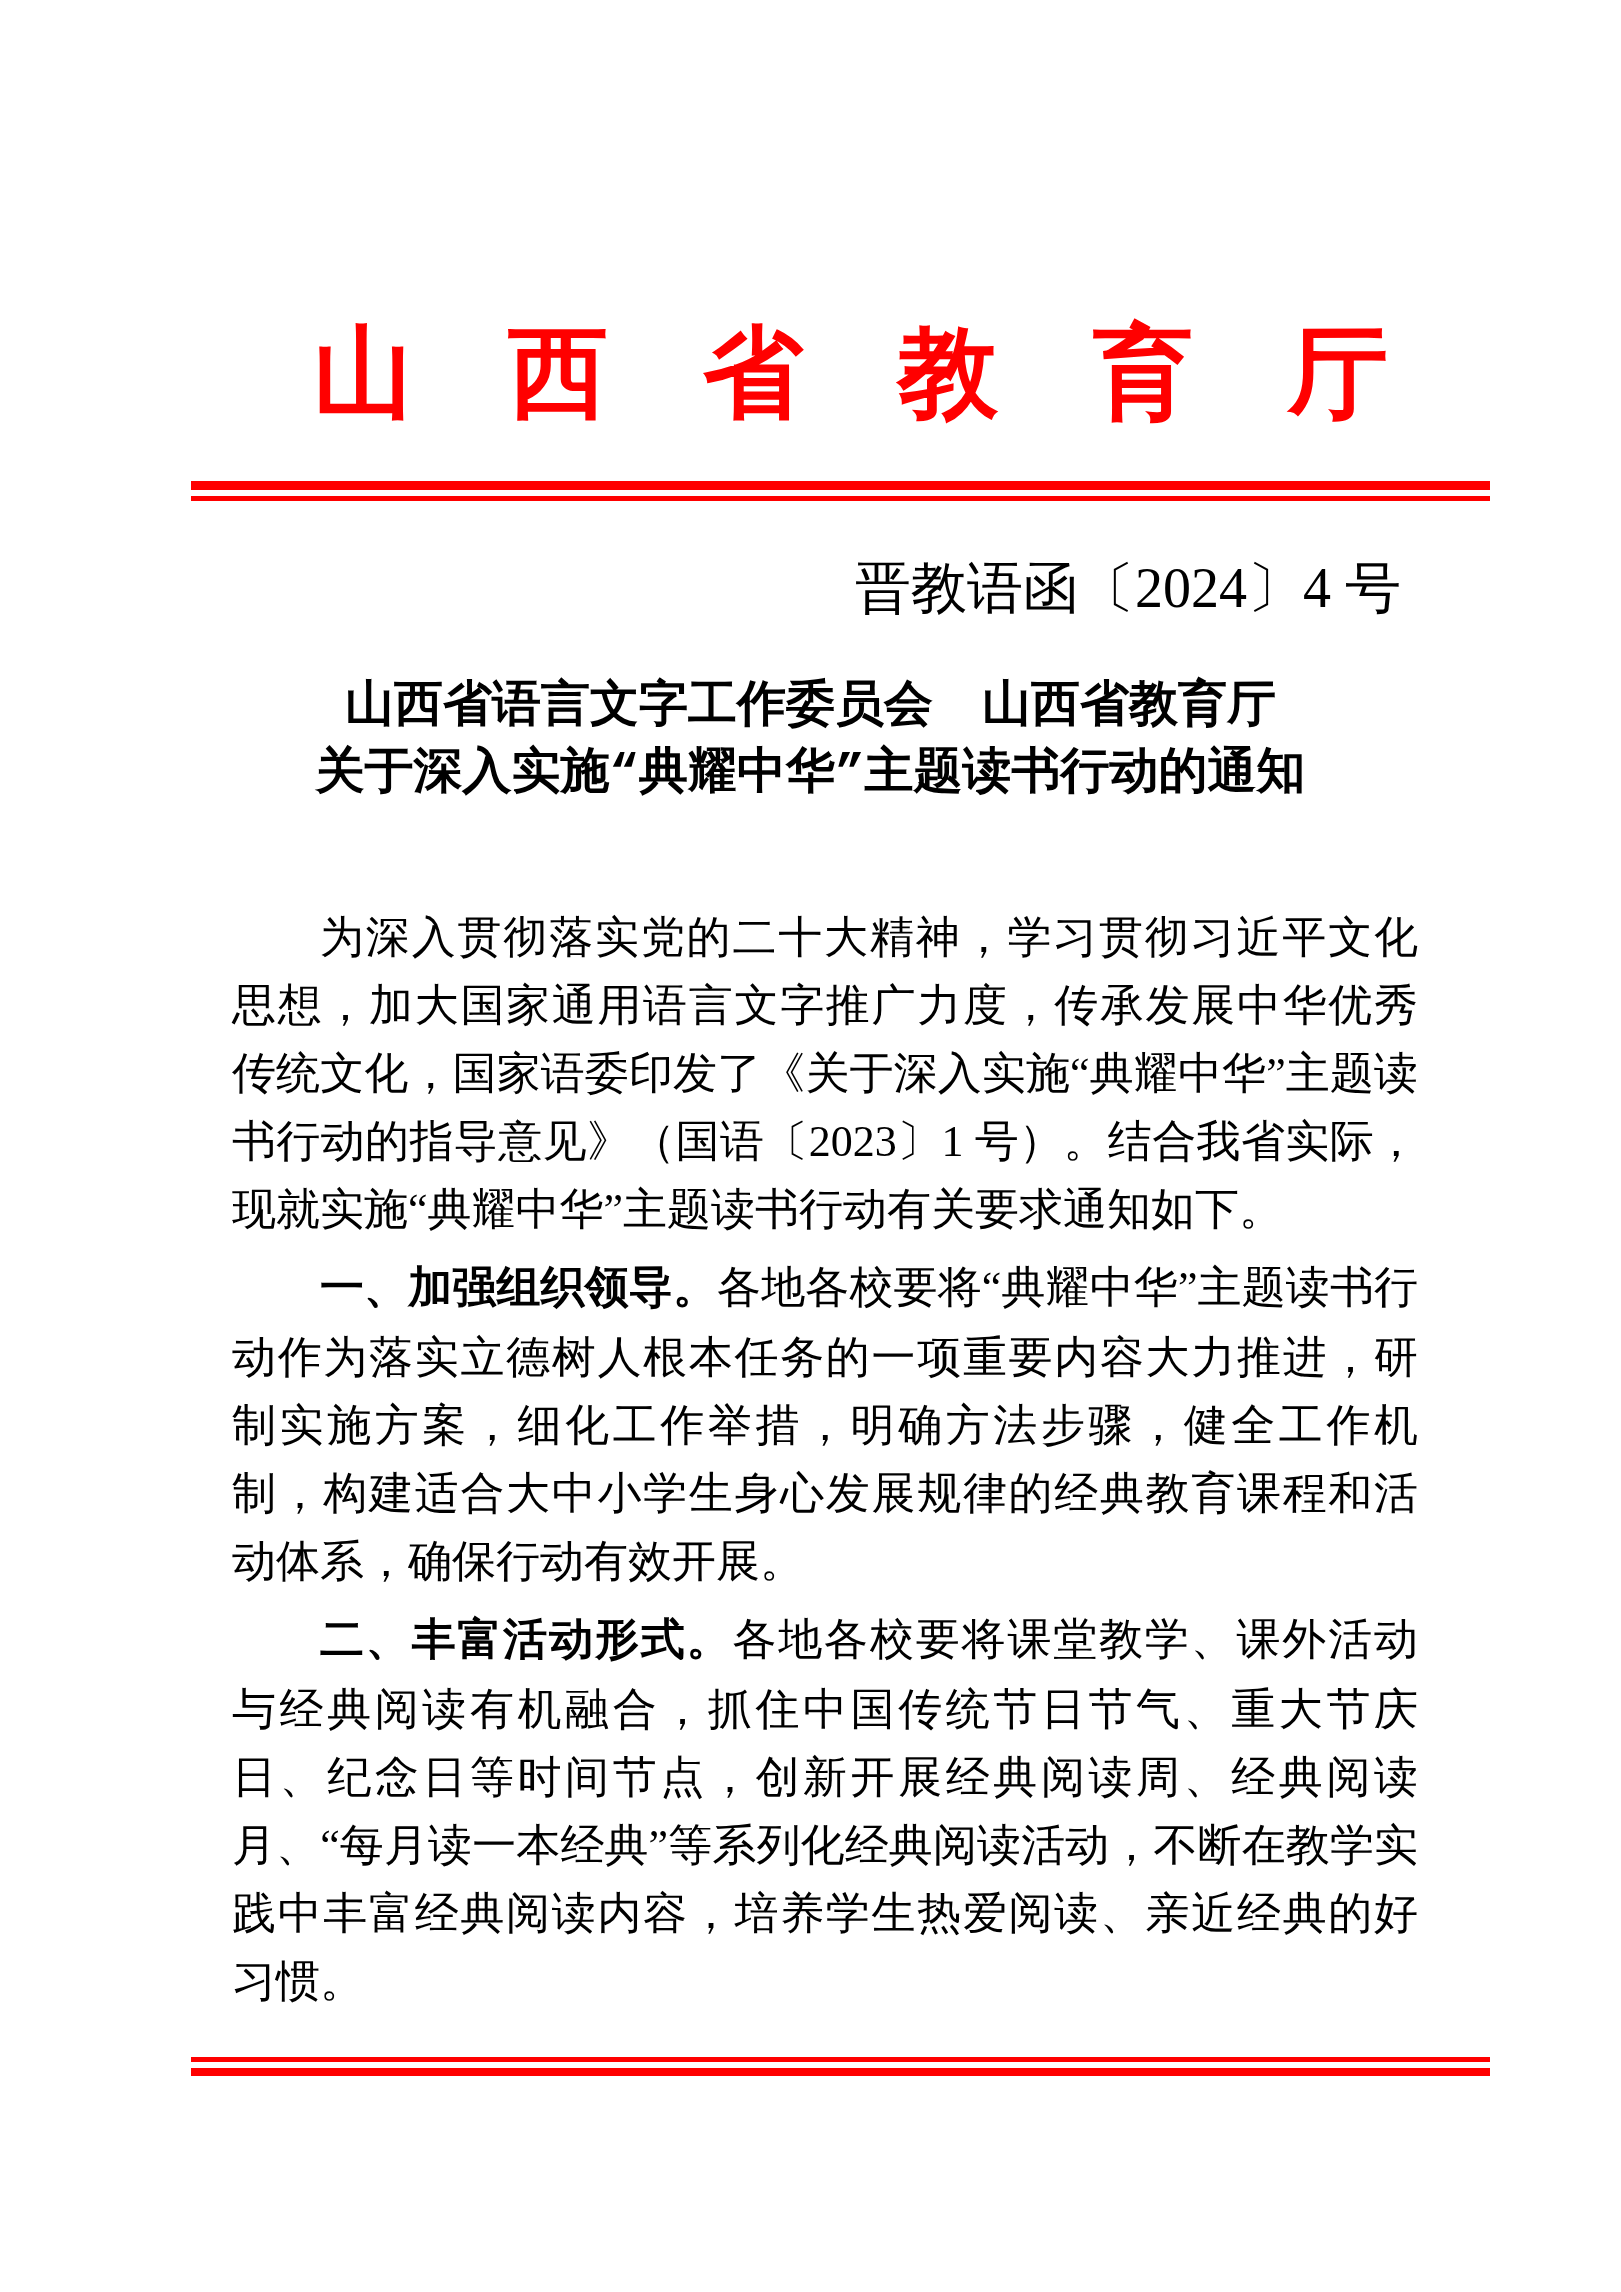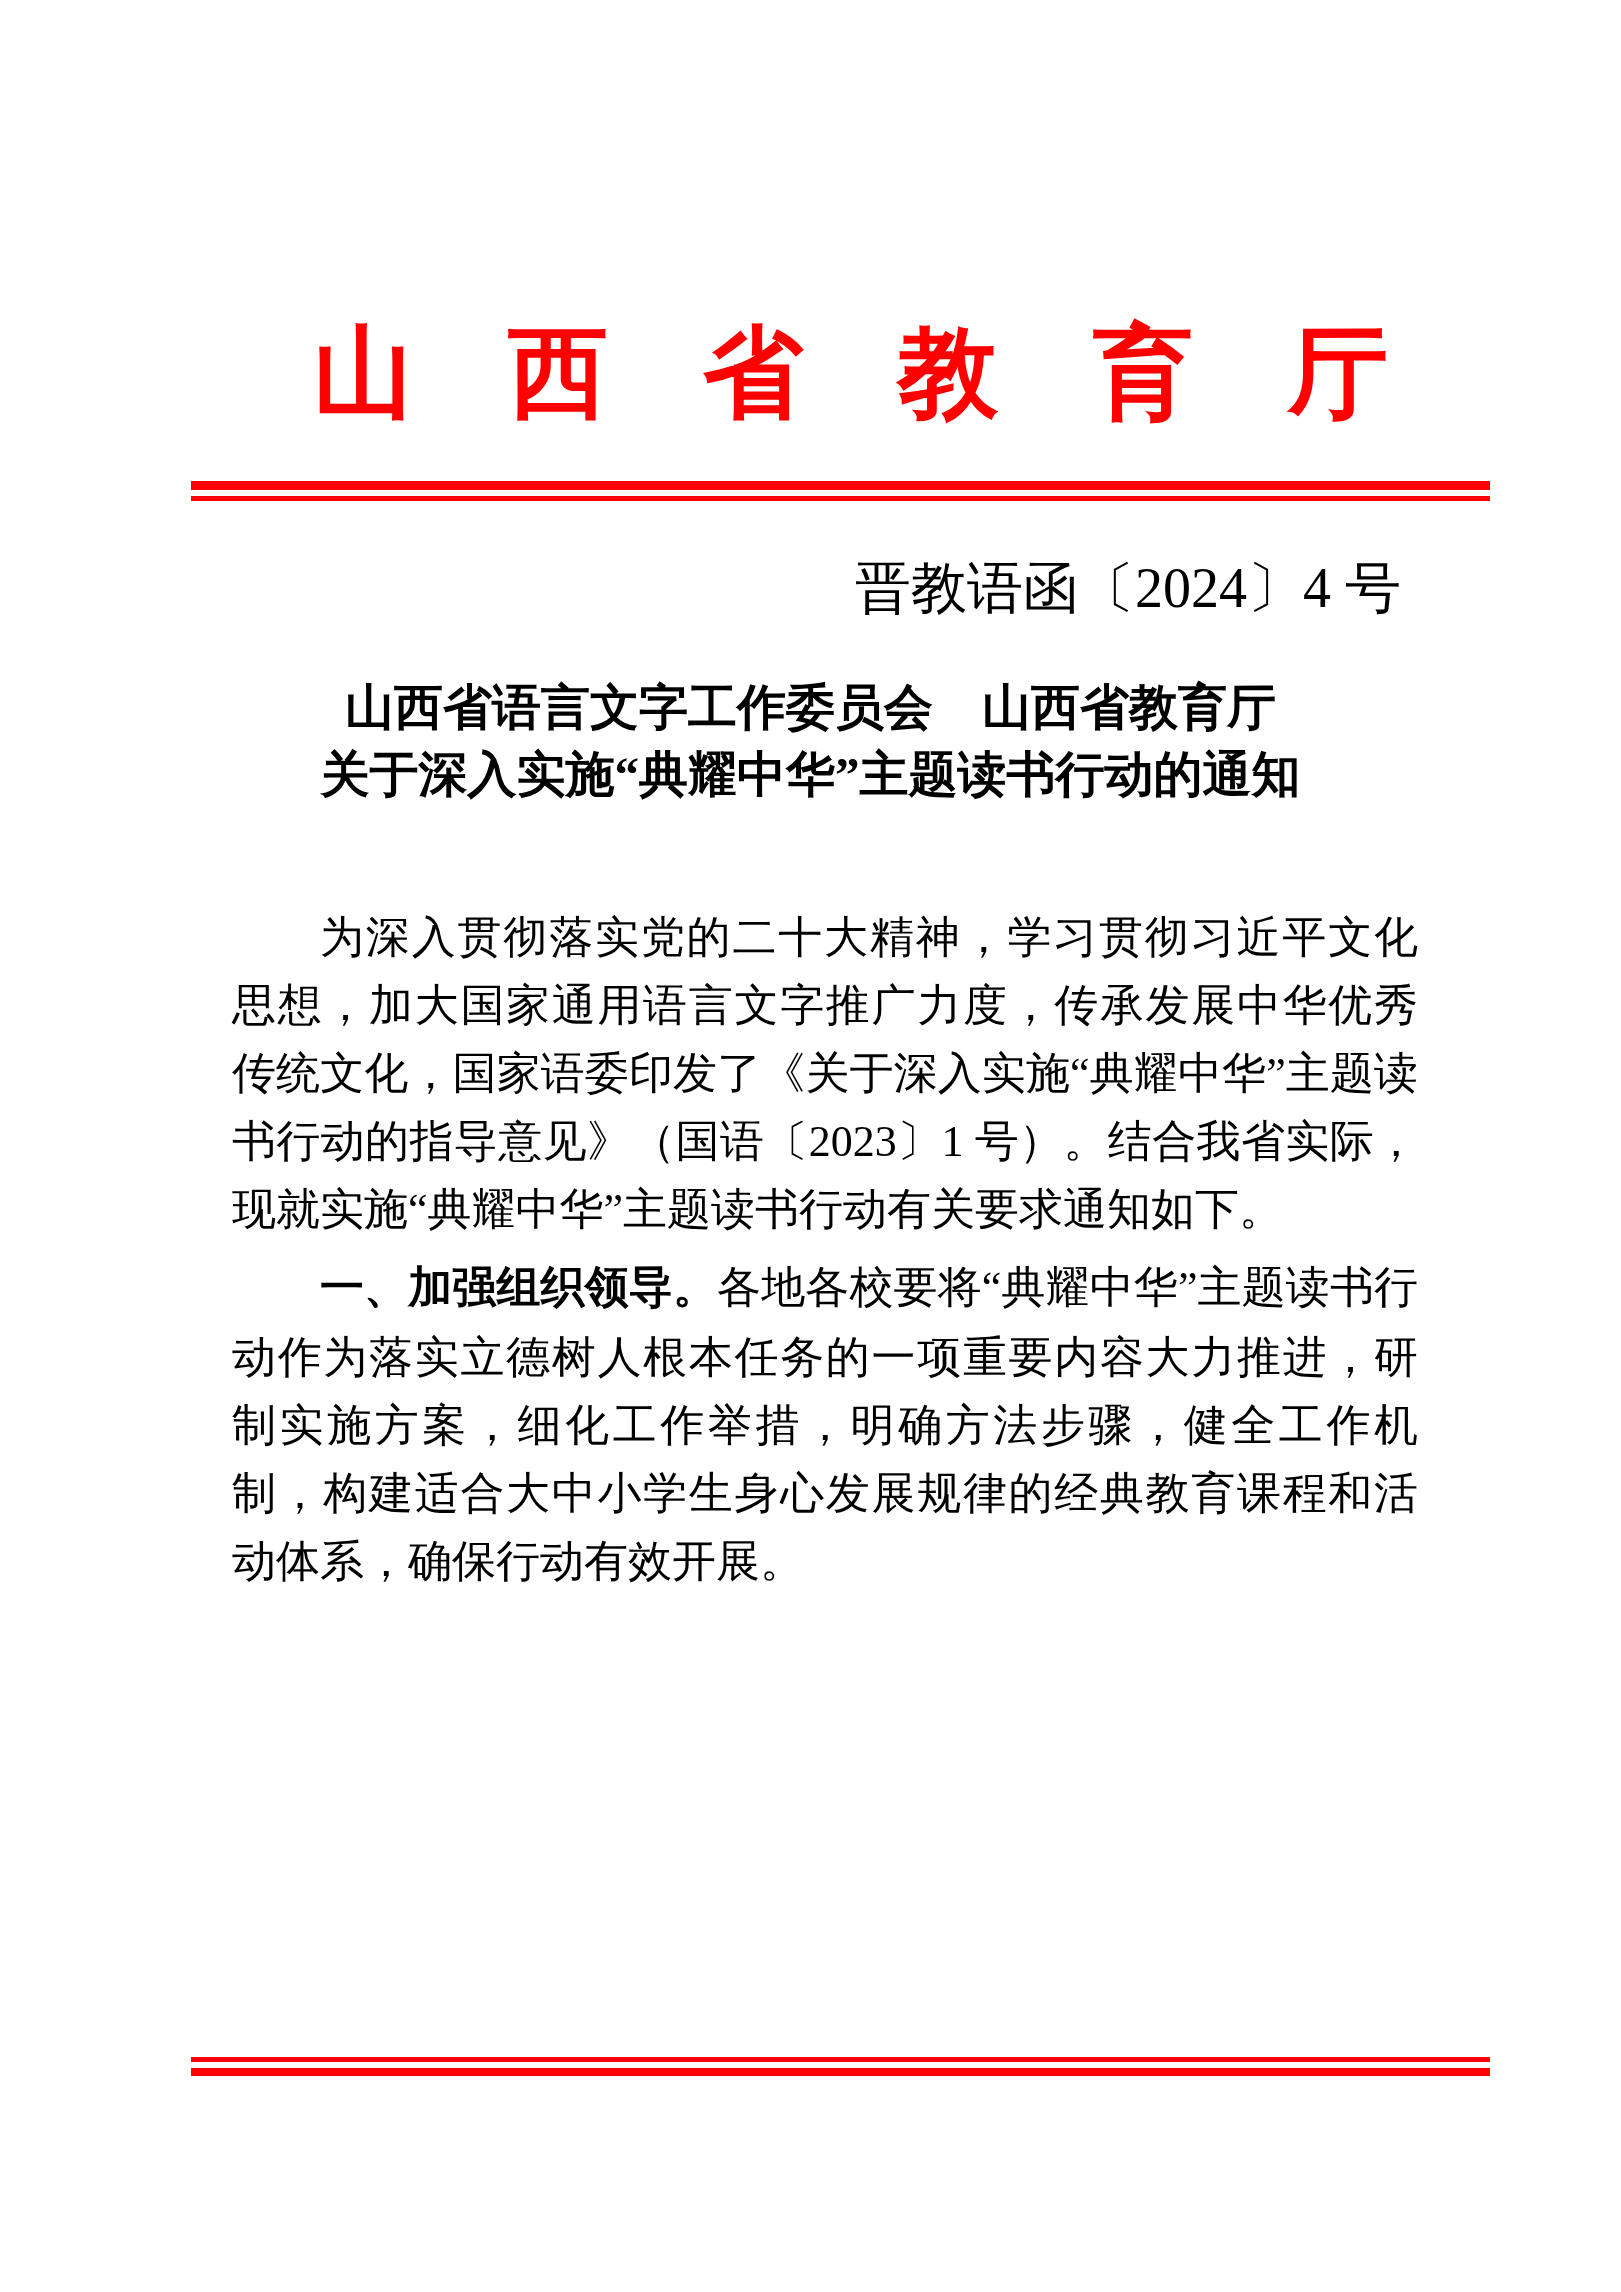--- a/index.html
+++ b/index.html
@@ -63,21 +63,21 @@
   .doc-title {
     position: absolute;
     top: 674px;
     left: 0;
     width: 100%;
     margin: 0;
     text-align: center;
     font-size: 49px;
     line-height: 67px;
     font-weight: bold;
-    font-family: Liberation Serif, serif;
+    font-family: Liberation Mono, monospace;
     color: var(--ink);
   }
   .title-line { display: block; }
   
   .doc-body {
     position: absolute;
     top: 894px;
     left: 222px;
     width: 1206px;
     font-size: 44px;
@@ -110,20 +110,21 @@
 
   <h1 class="doc-title">
     <span class="title-line">山西省语言文字工作委员会　山西省教育厅</span>
     <span class="title-line">关于深入实施“典耀中华”主题读书行动的通知</span>
   </h1>
 
   <main class="doc-body">
     <div id="paragraphs">
         <p class="para">为深入贯彻落实党的二十大精神，学习贯彻习近平文化思想，加大国家通用语言文字推广力度，传承发展中华优秀传统文化，国家语委印发了《关于深入实施“典耀中华”主题读书行动的指导意见》（国语〔2023〕1 号）。结合我省实际，现就实施“典耀中华”主题读书行动有关要求通知如下。</p>
         <p class="para"><b class="para-lead">一、加强组织领导。</b>各地各校要将“典耀中华”主题读书行动作为落实立德树人根本任务的一项重要内容大力推进，研制实施方案，细化工作举措，明确方法步骤，健全工作机制，构建适合大中小学生身心发展规律的经典教育课程和活动体系，确保行动有效开展。</p>
+        <p class="para"><b class="para-lead">二、丰富活动形式。</b>各地各校要将课堂教学、课外活动与经典阅读有机融合，抓住中国传统节日节气、重大节庆日、纪念日等时间节点，创新开展经典阅读周、经典阅读月、“每月读一本经典”等系列化经典阅读活动，不断在教学实践中丰富经典阅读内容，培养学生热爱阅读、亲近经典的好习惯。</p>
       </div>
   </main>
 
   <footer>
     <div class="rule rule-bottom-thin"></div>
     <div class="rule rule-bottom-thick"></div>
   </footer>
 
 </div>
 

